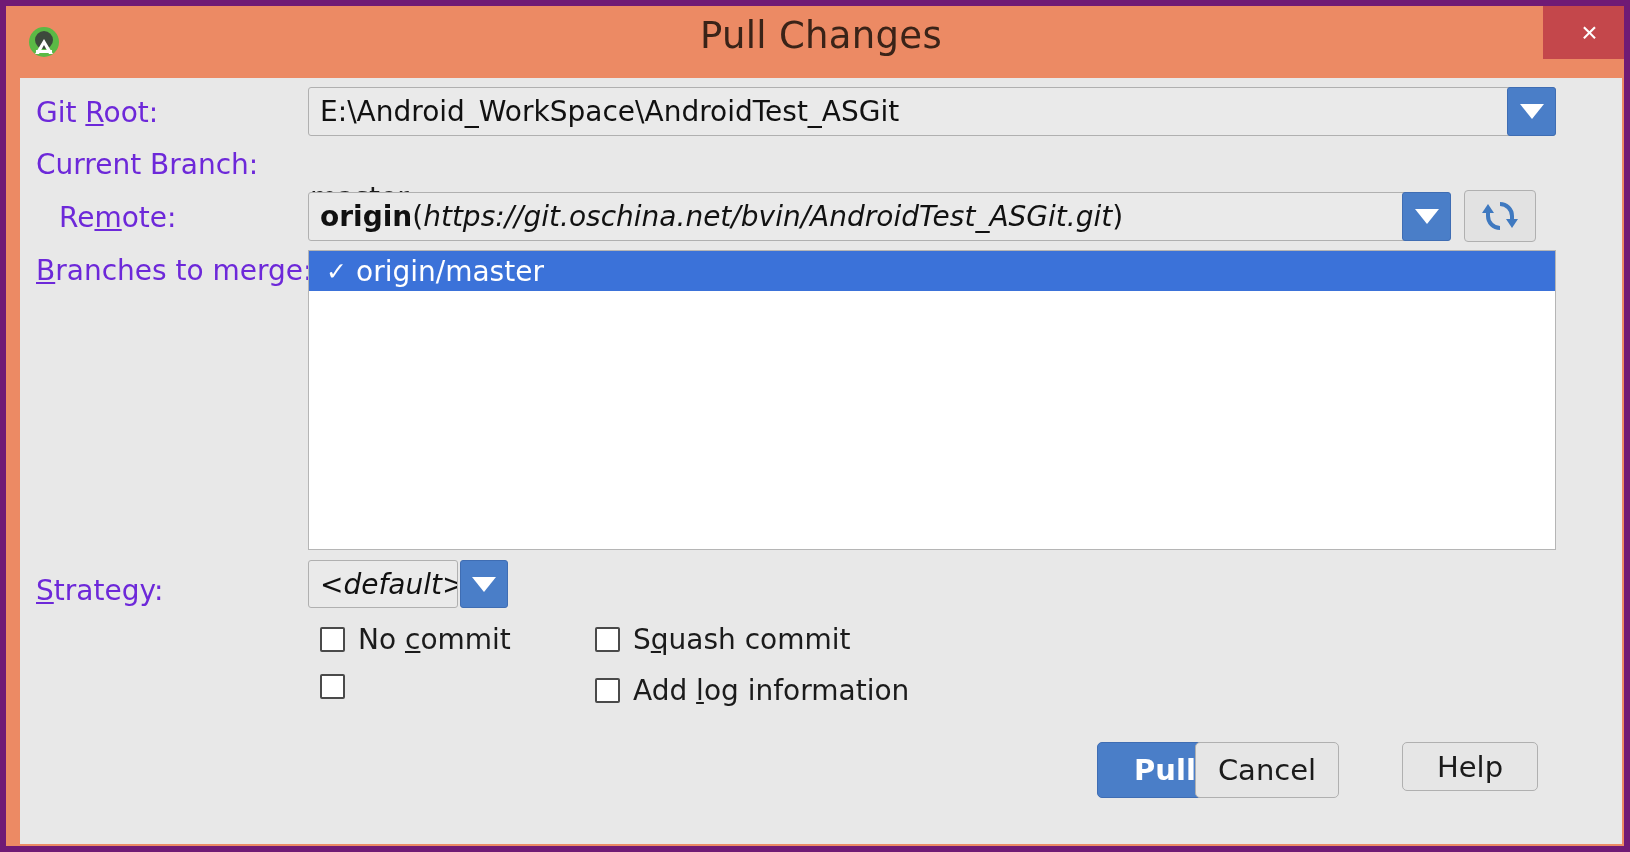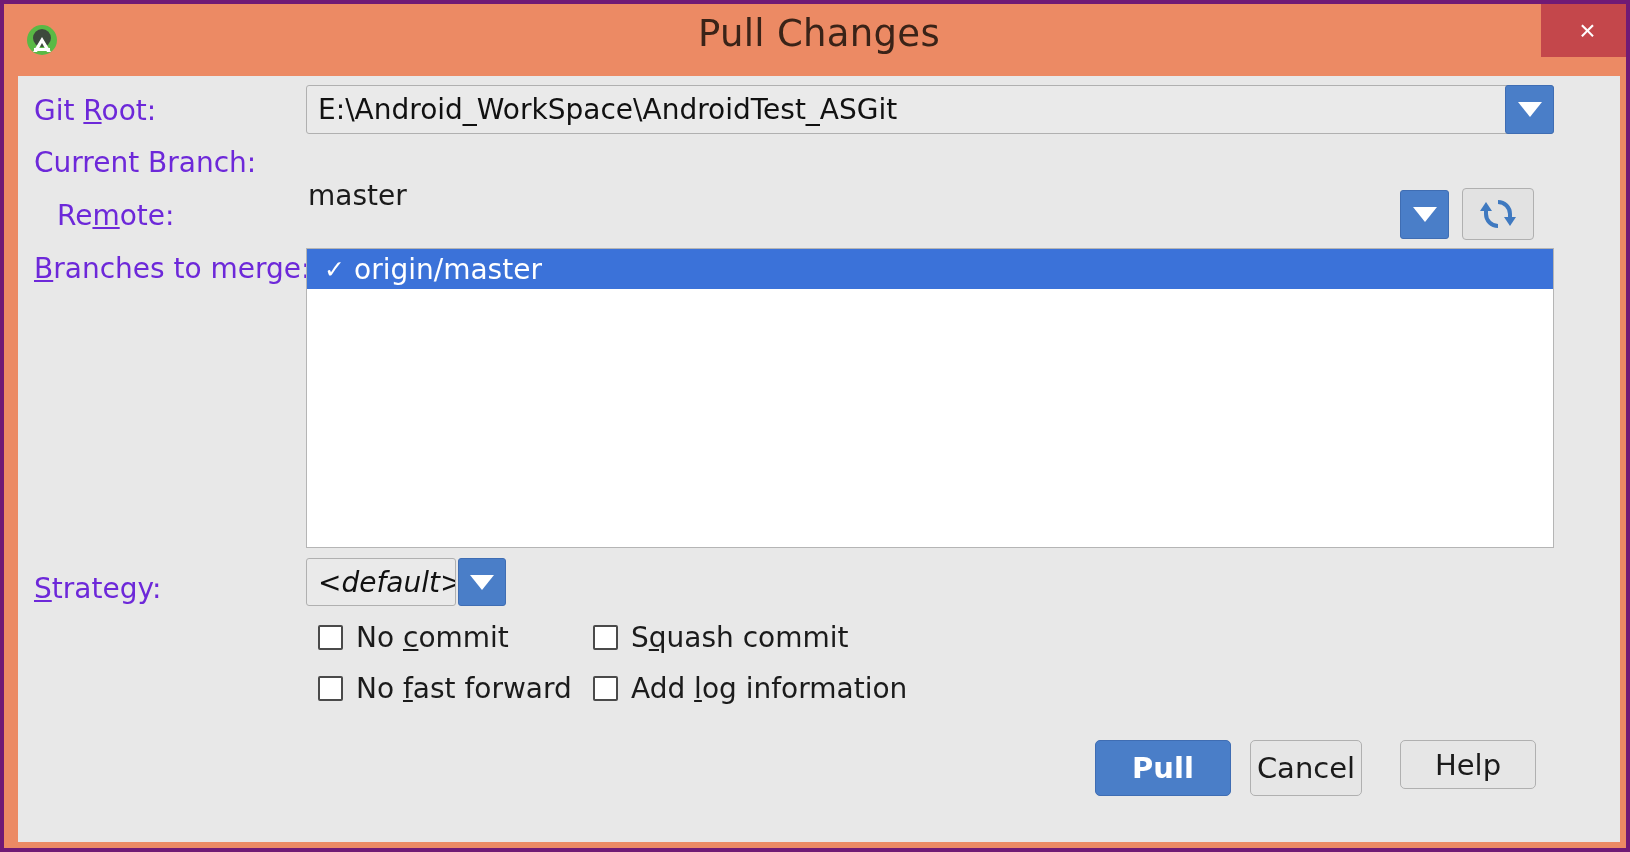--- a/index.html
+++ b/index.html
@@ -13,21 +13,21 @@
     font-family: "Liberation Sans", "DejaVu Sans", sans-serif;
     overflow: hidden;
   }
 
   .dialog {
     position: relative;
     width: 1630px;
     height: 852px;
     box-sizing: border-box;
     background: #ec8a64;
-    border: 4px solid #701a75;
+    border: 6px solid #701a75;
     overflow: hidden;
   }
 
   
   .titlebar {
     position: absolute;
     left: 0; top: 0;
     width: 1630px;
     height: 72px;
     background: #ec8a64;
@@ -227,20 +227,26 @@
     <div class="lbl" style="left:16px; top:18px;"><span>Git </span><u>R</u><span>oot:</span></div>
     <div class="field" style="left:288px; top:9px; width:1248px; height:49px;">E:\Android_WorkSpace\AndroidTest_ASGit</div>
     <div class="arrow-btn" style="left:1487px; top:9px; width:49px; height:49px;">
         <span class="tri"></span>
       </div>
 
     <div class="lbl" style="left:16px; top:70px;">Current Branch:</div>
     <div class="plainval" style="left:290px; top:79px;margin-top:24px;">master</div>
 
     <div class="lbl" style="left:16px; top:123px;margin-left:23px;"><span>Re</span><u>m</u><span>ote:</span></div>
+    <div class="field" style="left:288px; top:114px; width:1100px; height:49px;">
+        <span class="remote-name">origin</span>
+        <span>(</span>
+        <span class="remote-url">https://git.oschina.net/bvin/AndroidTest_ASGit.git</span>
+        <span>)</span>
+      </div>
     <div class="arrow-btn" style="left:1382px; top:114px; width:49px; height:49px;">
         <span class="tri"></span>
       </div>
     <div class="refresh-btn" style="left:1444px; top:112px; width:72px; height:52px;">
       <svg width="36" height="36" viewBox="0 0 36 36">
         <path d="M18 6 A12 12 0 0 1 30 18 L30 22" fill="none" stroke="#3f79c0" stroke-width="4"></path>
         <polygon points="24,21 36,21 30,30" fill="#3f79c0"></polygon>
         <path d="M18 30 A12 12 0 0 1 6 18 L6 14" fill="none" stroke="#3f79c0" stroke-width="4"></path>
         <polygon points="0,15 12,15 6,6" fill="#3f79c0"></polygon>
       </svg>
@@ -263,25 +269,24 @@
     <div class="cbwrap" style="left:300px; top:545px;">
       <span class="cbbox"></span>
       <span><span>No </span><u>c</u><span>ommit</span></span>
     </div>
     <div class="cbwrap" style="left:575px; top:545px;">
       <span class="cbbox"></span>
       <span><span>S</span><u>q</u><span>uash commit</span></span>
     </div>
     <div class="cbwrap" style="left:300px; top:596px;">
       <span class="cbbox"></span>
-      <span><span>No </span><u>f</u><span>ast forward</span></span>
     </div>
     <div class="cbwrap" style="left:575px; top:596px;">
       <span class="cbbox"></span>
       <span><span>Add </span><u>l</u><span>og information</span></span>
     </div>
 
     <div class="btn btn-default" style="left:1077px; top:664px; width:136px; height:56px;">Pull</div>
-    <div class="btn btn-normal" style="left:1232px; top:664px; width:112px; height:56px;">Cancel</div>
+    <div class="btn btn-normal" style="left:1175px; top:664px; width:144px; height:56px;">Cancel</div>
     <div class="btn btn-normal" style="left:1382px; top:664px; width:136px; height:49px;">Help</div>
 
   </div>
 </div>
 
 </body></html>

